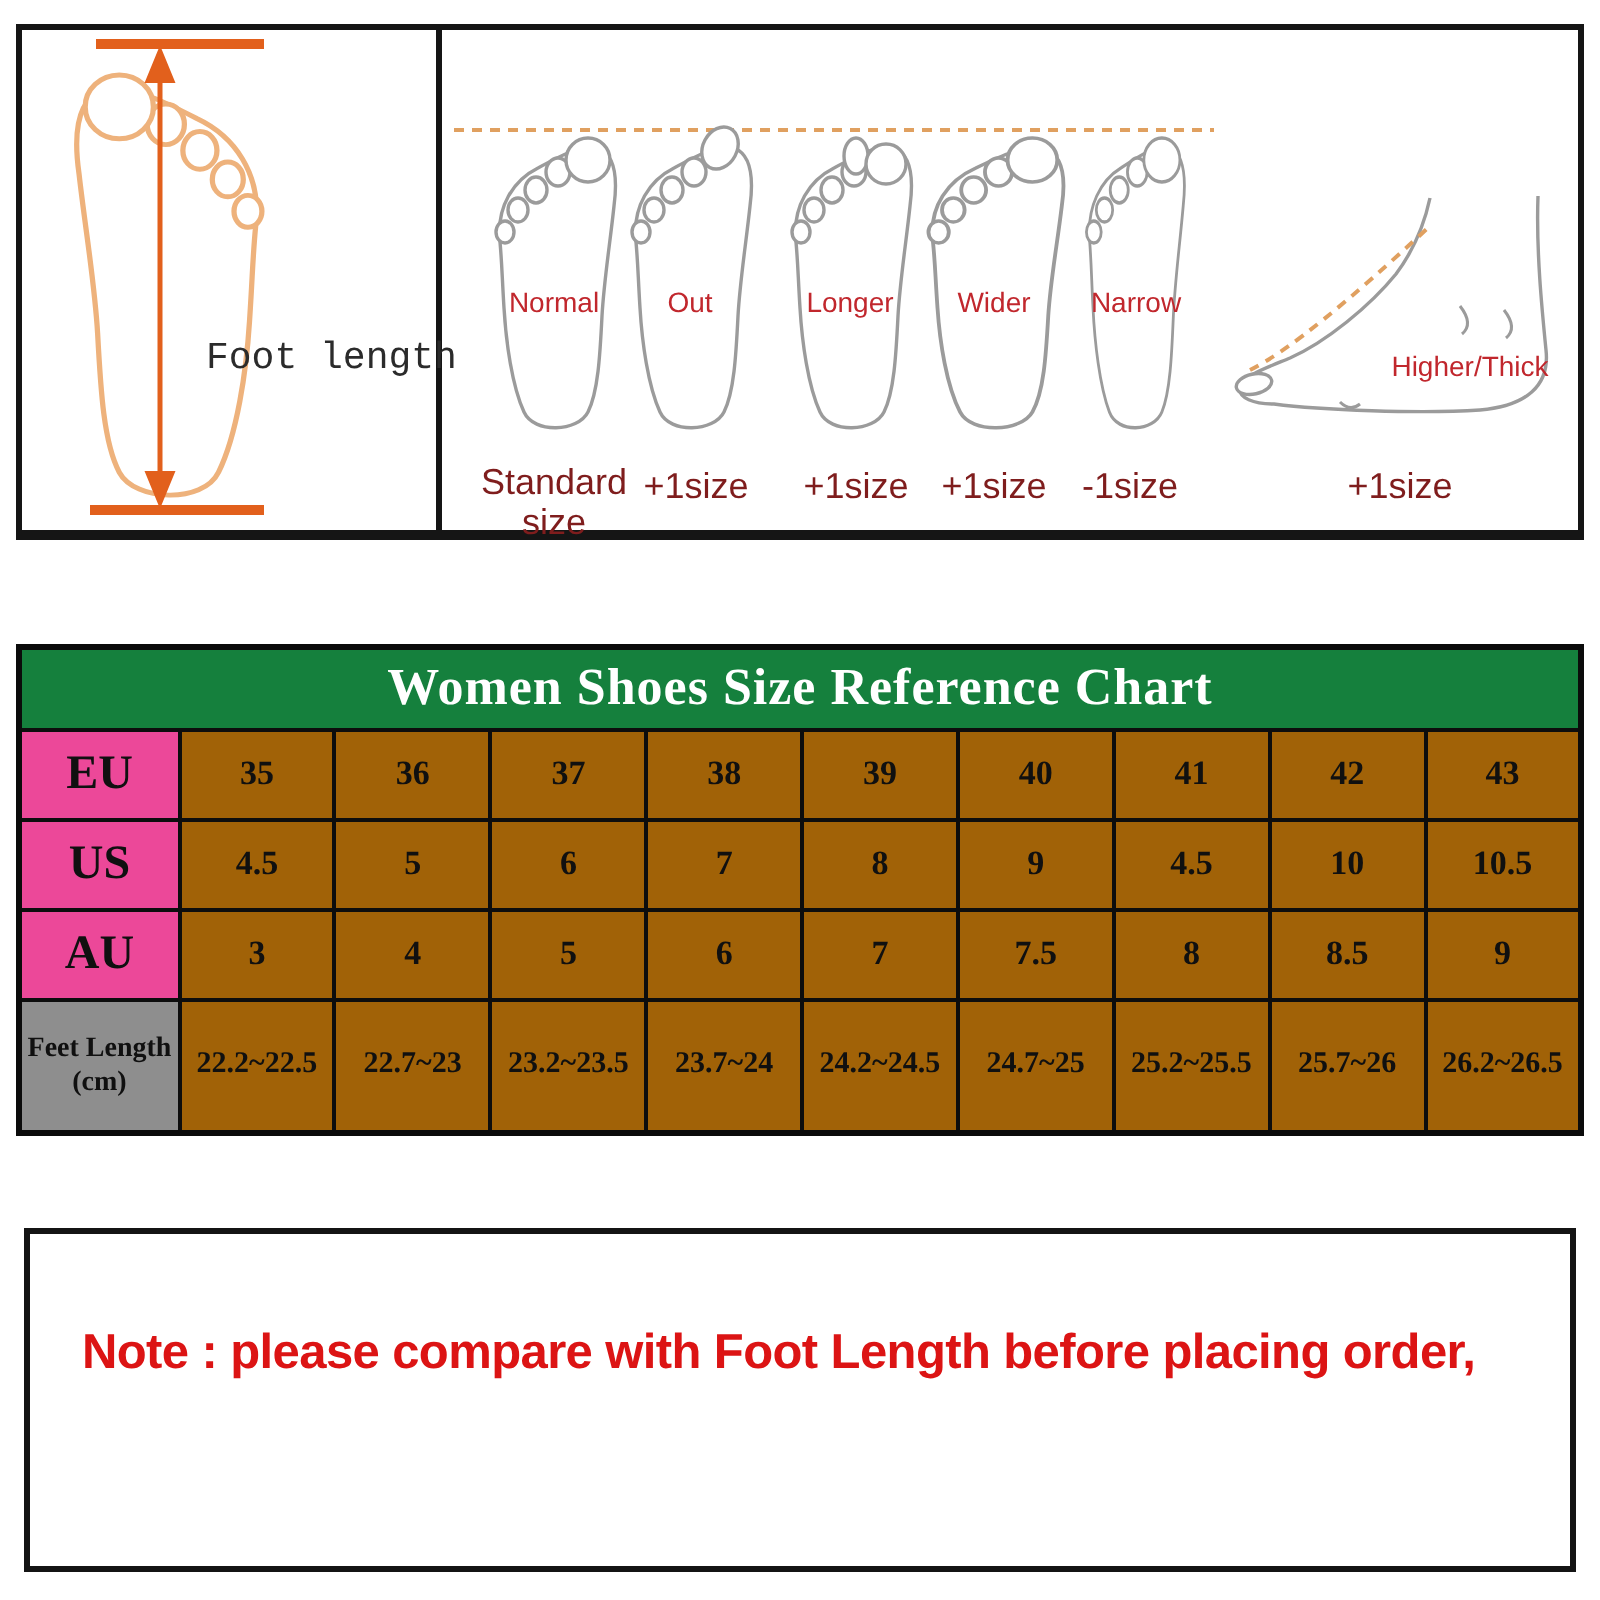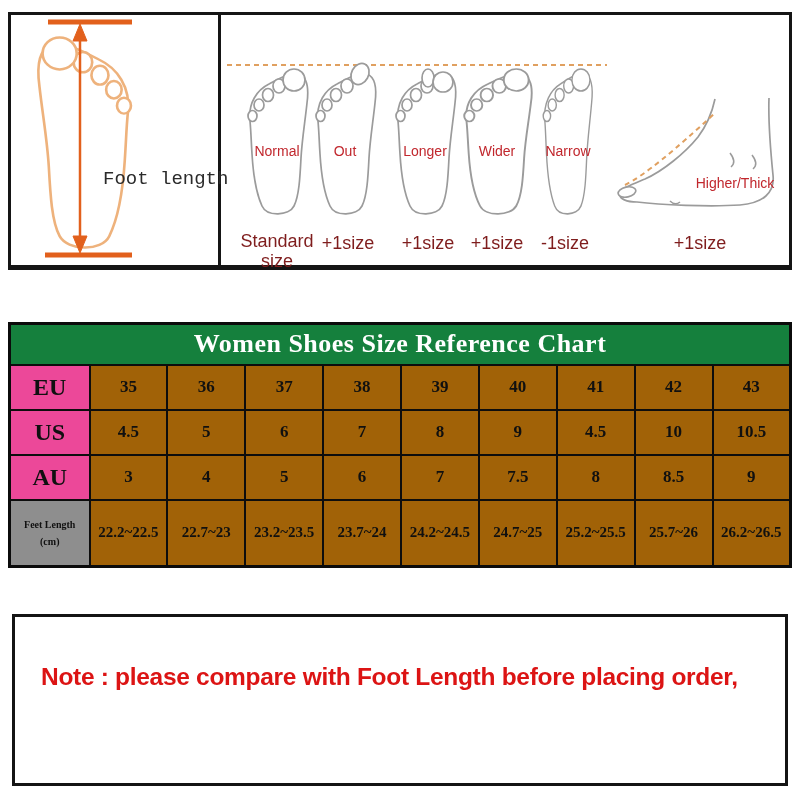--- a/index.html
+++ b/index.html
@@ -30,21 +30,21 @@
                 border-collapse: collapse; table-layout: fixed;
                 font-family: "Liberation Serif", serif; font-weight: bold; color: #101010;
                 border: 3px solid #0b0b0b; }
   .size-table td, .size-table th { border: 2px solid #0d0d0d; text-align: center;
                                    vertical-align: middle; background: #a16207; }
   .size-table .ttl { background: #15803d; color: #ffffff; font-size: 26px; height: 41px;
                      letter-spacing: .5px; }
   .size-table th.rowlabel { background: #ec4899; font-size: 24px; }
   .size-table td.val { font-size: 17px; height: 45px; }
   .size-table tr.feet td.val { font-size: 15px; height: 67px; }
-  .size-table th.fl { background: #8e8e8e; font-size: 10px; line-height: 17px; margin-left: 48px; }
+  .size-table th.fl { background: #8e8e8e; font-size: 14px; line-height: 17px; margin-left: 48px; }
 
   
   .note-box { position: absolute; left: 12px; top: 614px; width: 776px; height: 172px;
               border: 3px solid #141414; padding: 42px 0 0 26px; background: #fff;
               color: #dc1414; font-weight: bold; font-size: 24.5px; line-height: 36px;
               letter-spacing: -0.3px; white-space: nowrap; overflow: hidden; }
 </style>
 </head>
 <body>
 

